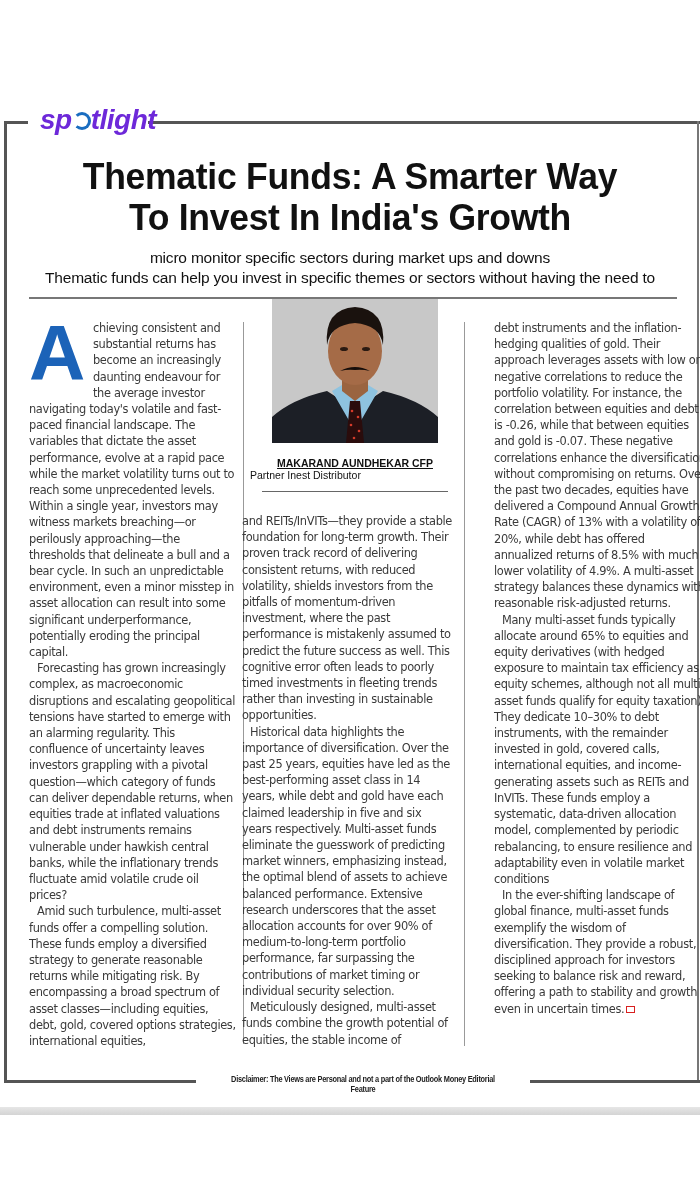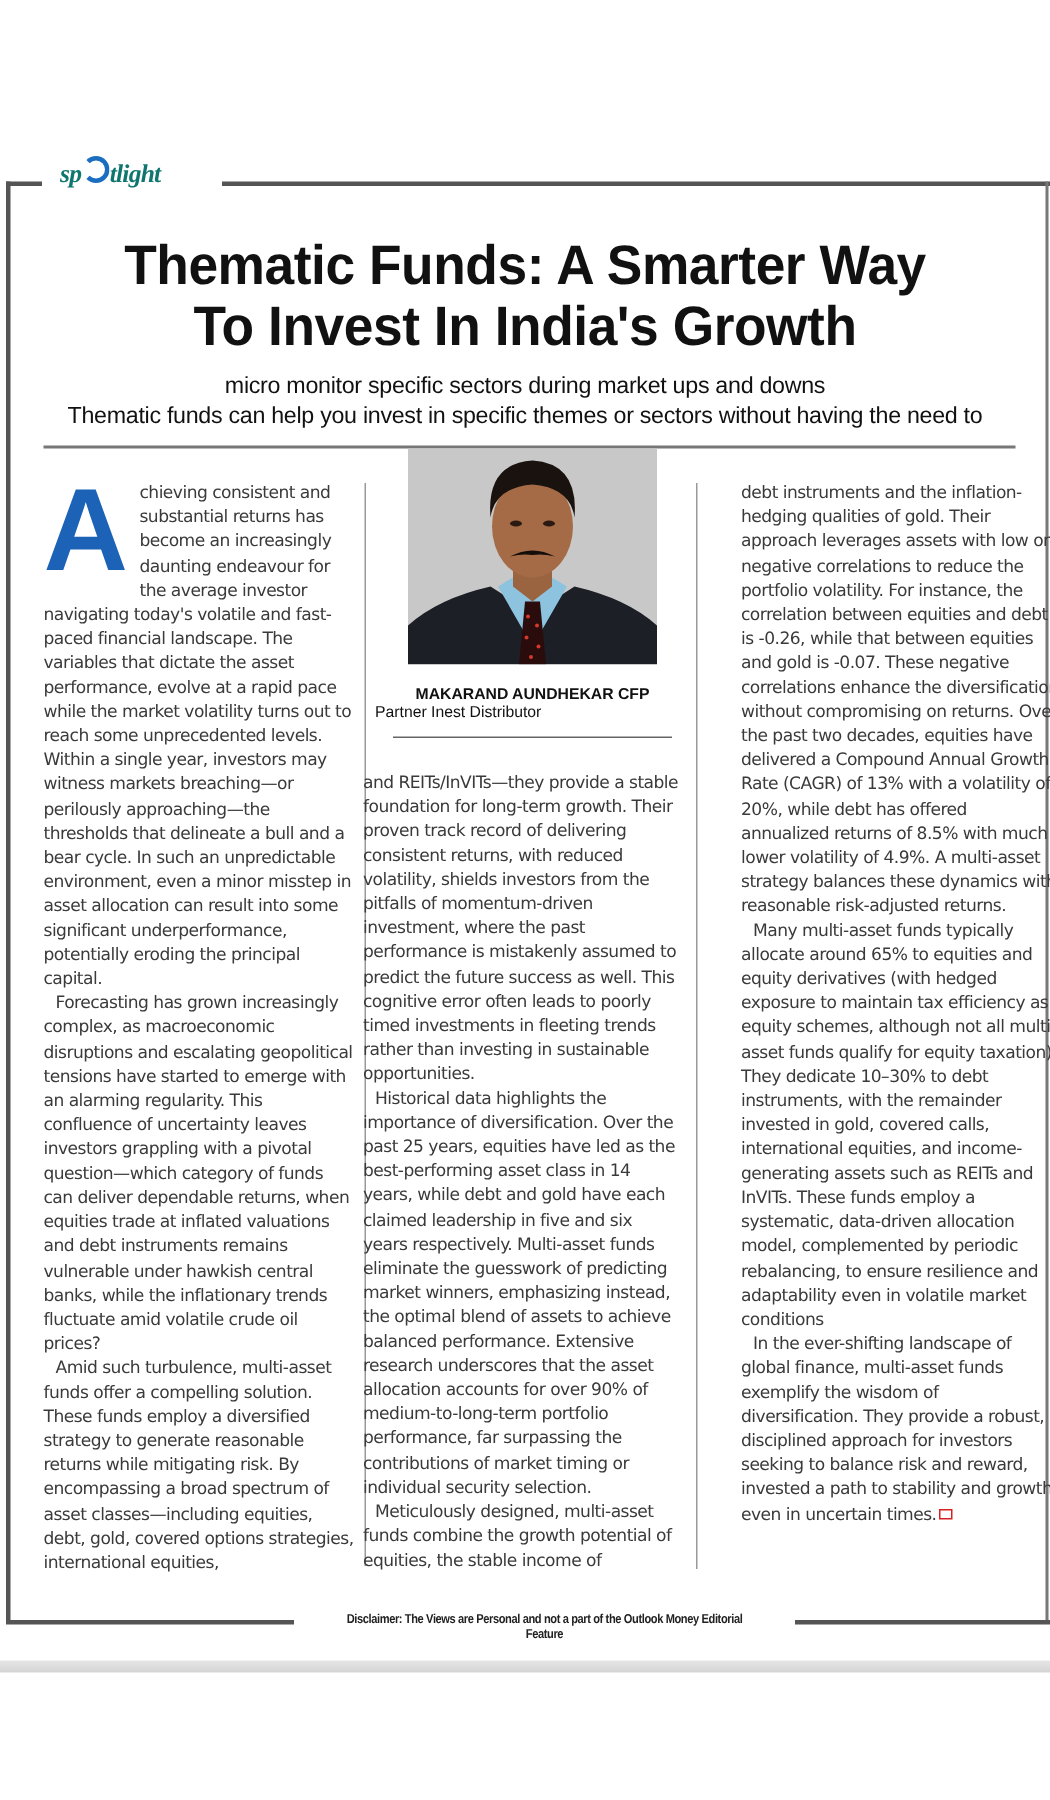--- a/index.html
+++ b/index.html
@@ -5,21 +5,21 @@
   html, body { margin: 0; padding: 0; background: #ffffff; }
   body { width: 700px; height: 1200px; position: relative; overflow: hidden; font-family: "Liberation Sans", sans-serif; color: #2b2b2b; }
 
   .frame-top-left { position: absolute; left: 4px; top: 121px; width: 24px; height: 3px; background: #555; }
   .frame-top-right { position: absolute; left: 148px; top: 121px; width: 552px; height: 3px; background: #555; }
   .frame-left { position: absolute; left: 4px; top: 121px; width: 3px; height: 961px; background: #555; }
   .frame-right { position: absolute; left: 697px; top: 121px; width: 2px; height: 961px; background: #777; }
   .frame-bottom-left { position: absolute; left: 4px; top: 1080px; width: 192px; height: 3px; background: #555; }
   .frame-bottom-right { position: absolute; left: 530px; top: 1080px; width: 170px; height: 3px; background: #555; }
 
-  .brand { position: absolute; left: 40px; top: 104px; font-family: Liberation Serif, serif; font-weight: bold; font-style: italic; font-size: 17px; color: #0f766e; letter-spacing: -0.5px; }
+  .brand { position: absolute; left: 40px; top: 104px; font-family: Liberation Sans, sans-serif; font-weight: bold; font-style: italic; font-size: 28px; color: #6d28d9; letter-spacing: -0.5px; }
   .brand .o { display: inline-block; width: 12px; height: 12px; border: 3px solid #1a6dc0; border-left-color: transparent; border-radius: 50%; vertical-align: -1px; margin: 0 0 0 1px; }
 
   .headline { position: absolute; left: 20px; top: 156px; width: 660px; text-align: center; font-family: "Liberation Sans", sans-serif; font-weight: bold; font-size: 37px; line-height: 41px; color: #111; letter-spacing: -0.3px; transform: scaleX(0.96); }
 
   .standfirst { position: absolute; left: 20px; top: 248px; width: 660px; text-align: center; font-family: "Liberation Sans", sans-serif; font-size: 15.5px; line-height: 20px; color: #111; letter-spacing: -0.2px; }
 
   .rule-main { position: absolute; left: 29px; top: 297px; width: 648px; height: 2px; background: #777; }
 
   .col { position: absolute; font-family: "DejaVu Sans", sans-serif; font-size: 11.4px; line-height: 16.2px; color: #3a3a3a; letter-spacing: -0.35px; }
   .col p { margin: 0; text-indent: 8px; }
@@ -28,21 +28,21 @@
   .col2 { left: 242px; top: 513px; width: 212px; }
   .col3 { left: 472px; top: 320px; width: 212px; margin-left: 22px; }
 
   .divider { position: absolute; width: 1px; background: #999; }
   .div1 { left: 243px; top: 322px; height: 722px; }
   .div2 { left: 464px; top: 322px; height: 724px; }
 
   .dropcap { float: left; font-family: "Liberation Sans", sans-serif; font-weight: bold; font-size: 78px; line-height: 60px; color: #1c63b8; margin: 3px 8px 0 0; height: 62px; }
 
   .photo { position: absolute; left: 272px; top: 299px; width: 166px; height: 144px; background: #c9c9c9; overflow: hidden; }
-  .author-name { position: absolute; left: 250px; top: 457px; width: 210px; text-align: center; font-family: "Liberation Sans", sans-serif; font-weight: bold; font-size: 10.5px; color: #111; }
+  .author-name { position: absolute; left: 250px; top: 457px; width: 210px; text-align: center; font-family: "Liberation Sans", sans-serif; font-weight: bold; font-size: 10.5px; color: #111; text-decoration: underline; }
   .author-title { position: absolute; left: 250px; top: 469px; width: 210px; text-align: left; font-family: "Liberation Sans", sans-serif; font-size: 10.5px; color: #111; }
   .author-rule { position: absolute; left: 262px; top: 491px; width: 186px; height: 1px; background: #666; }
 
   .end-mark { display: inline-block; width: 7px; height: 5px; border: 1.5px solid #d82020; vertical-align: 0px; margin-left: 2px; }
 
   .disclaimer { position: absolute; left: 196px; top: 1074px; width: 334px; text-align: center; font-family: "Liberation Sans", sans-serif; font-weight: bold; font-size: 8.6px; color: #222; letter-spacing: -0.3px; transform: scaleX(0.86); }
 
   .gray-band { position: absolute; left: 0; top: 1107px; width: 700px; height: 8px; background: linear-gradient(#e6e6e6, #d4d4d4); }
 </style>
 </head>
@@ -111,18 +111,18 @@
 
 <div class="col col2">
   <p class="first">and REITs/InVITs—they provide a stable foundation for long-term growth. Their proven track record of delivering consistent returns, with reduced volatility, shields investors from the pitfalls of momentum-driven investment, where the past performance is mistakenly assumed to predict the future success as well. This cognitive error often leads to poorly timed investments in fleeting trends rather than investing in sustainable opportunities.</p>
   <p>Historical data highlights the importance of diversification. Over the past 25 years, equities have led as the best-performing asset class in 14 years, while debt and gold have each claimed leadership in five and six years respectively. Multi-asset funds eliminate the guesswork of predicting market winners, emphasizing instead, the optimal blend of assets to achieve balanced performance. Extensive research underscores that the asset allocation accounts for over 90% of medium-to-long-term portfolio performance, far surpassing the contributions of market timing or individual security selection.</p>
   <p>Meticulously designed, multi-asset funds combine the growth potential of equities, the stable income of</p>
 </div>
 
 <div class="col col3">
   <p class="first">debt instruments and the inflation-hedging qualities of gold. Their approach leverages assets with low or negative correlations to reduce the portfolio volatility. For instance, the correlation between equities and debt is -0.26, while that between equities and gold is -0.07. These negative correlations enhance the diversification without compromising on returns. Over the past two decades, equities have delivered a Compound Annual Growth Rate (CAGR) of 13% with a volatility of 20%, while debt has offered annualized returns of 8.5% with much lower volatility of 4.9%. A multi-asset strategy balances these dynamics with reasonable risk-adjusted returns.</p>
   <p>Many multi-asset funds typically allocate around 65% to equities and equity derivatives (with hedged exposure to maintain tax efficiency as equity schemes, although not all multi-asset funds qualify for equity taxation). They dedicate 10–30% to debt instruments, with the remainder invested in gold, covered calls, international equities, and income-generating assets such as REITs and InVITs. These funds employ a systematic, data-driven allocation model, complemented by periodic rebalancing, to ensure resilience and adaptability even in volatile market conditions</p>
-  <p><span>In the ever-shifting landscape of global finance, multi-asset funds exemplify the wisdom of diversification. They provide a robust, disciplined approach for investors seeking to balance risk and reward, invested a path to stability and growth even in uncertain times.</span><span class="end-mark"></span></p>
+  <p><span>In the ever-shifting landscape of global finance, multi-asset funds exemplify the wisdom of diversification. They provide a robust, disciplined approach for investors seeking to balance risk and reward, offering a path to stability and growth even in uncertain times.</span><span class="end-mark"></span></p>
 </div>
 
 <div class="disclaimer">Disclaimer: The Views are Personal and not a part of the Outlook Money Editorial Feature</div>
 
 <div class="gray-band"></div>
 
 </body></html>

